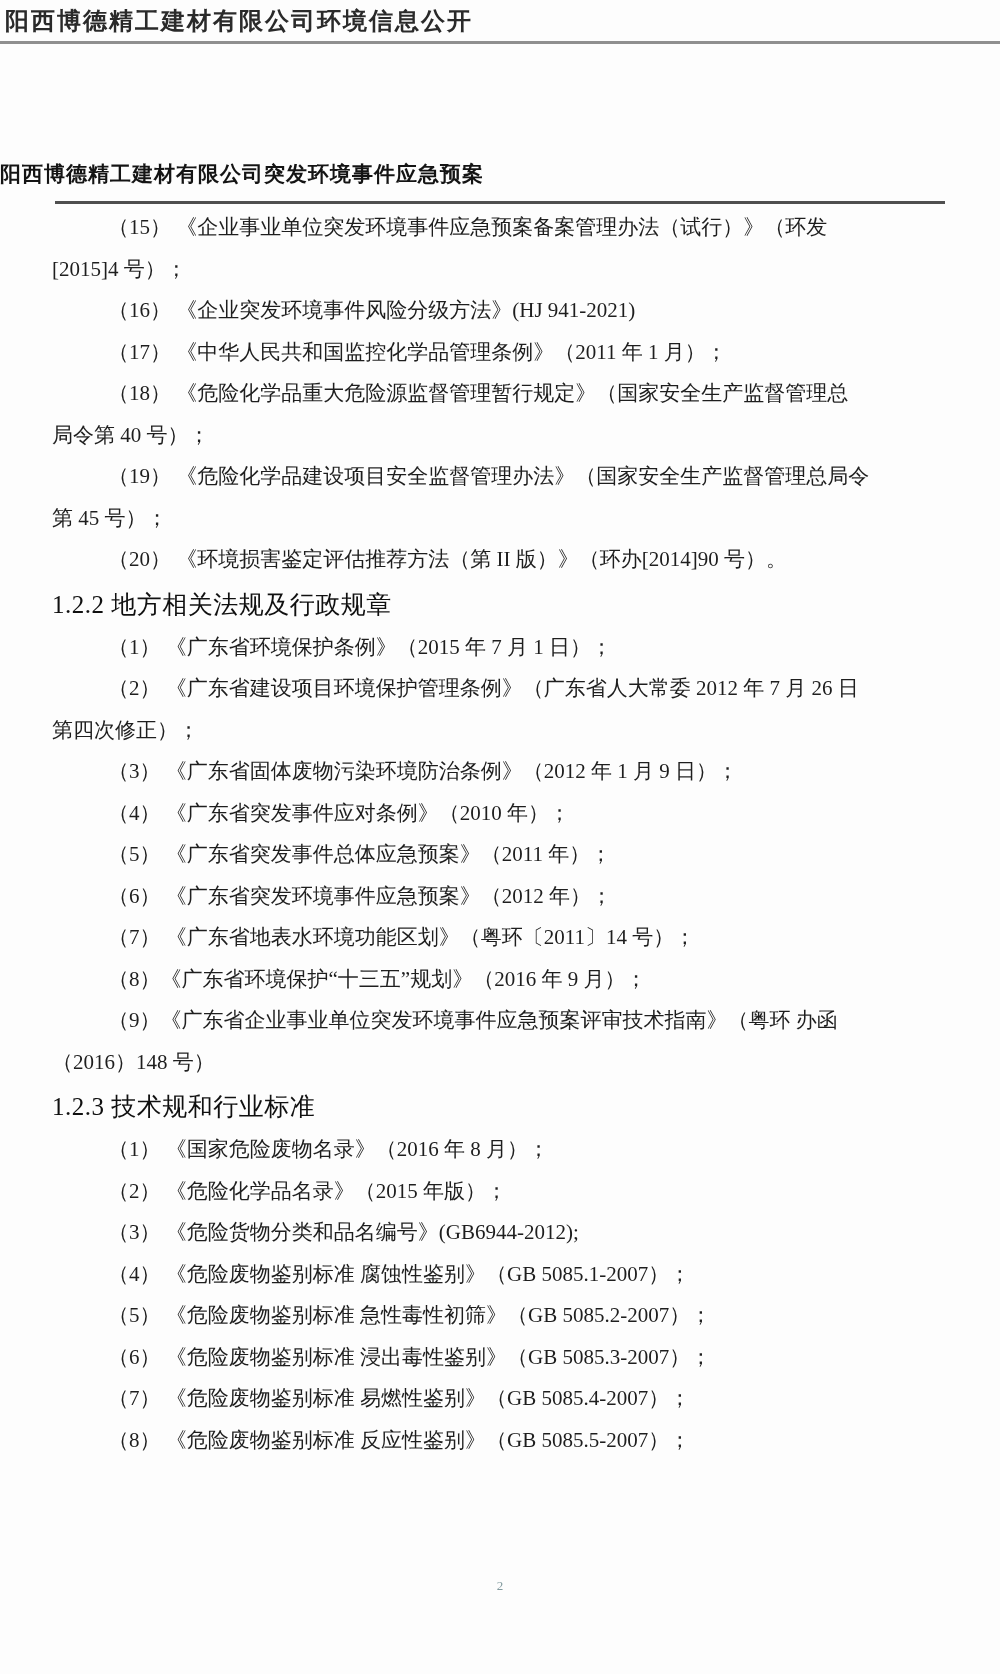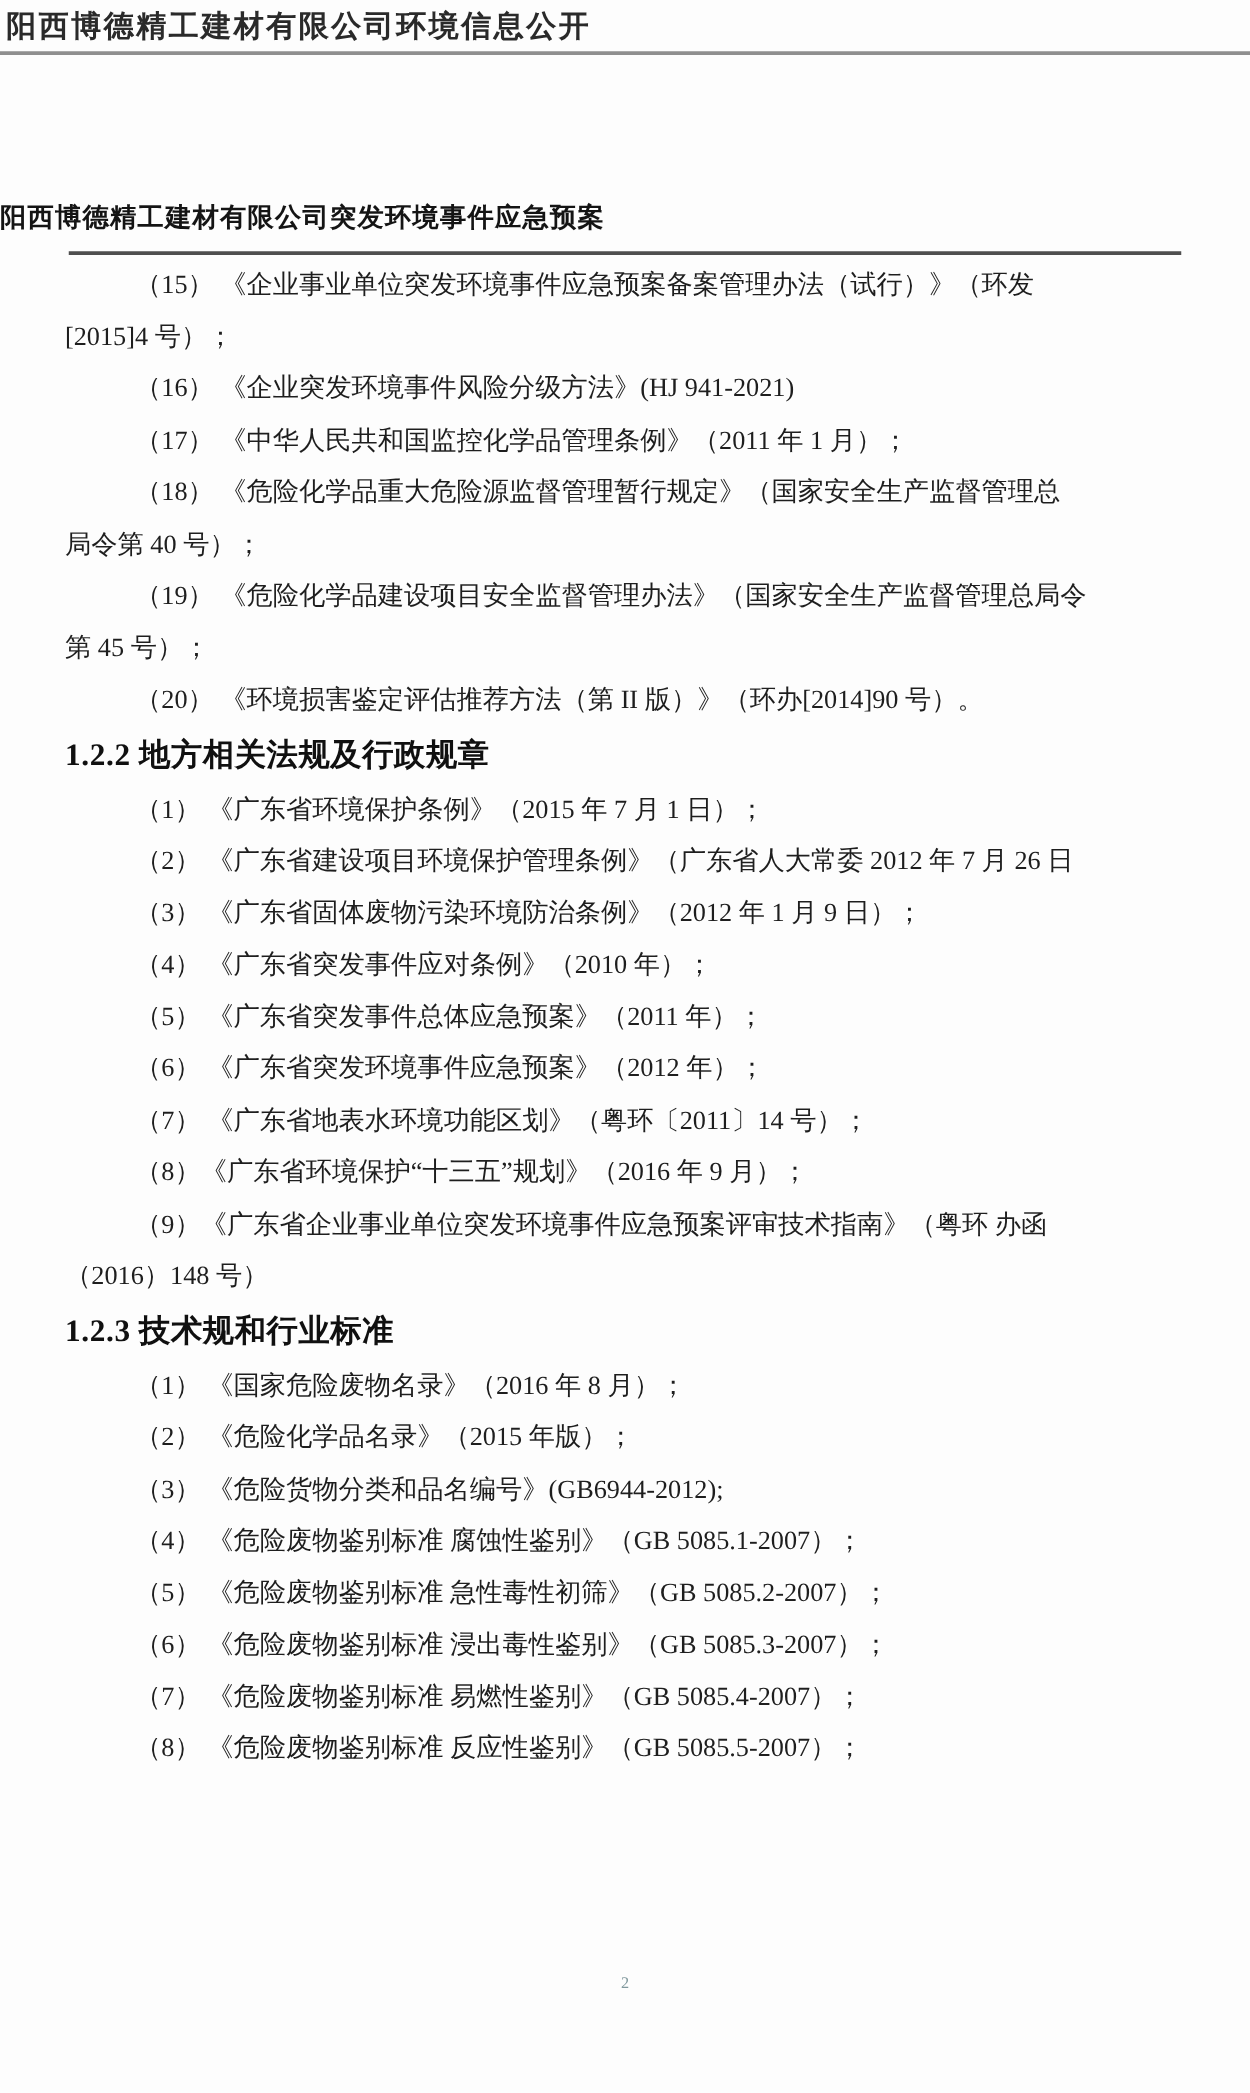--- a/index.html
+++ b/index.html
@@ -39,21 +39,21 @@
     position:absolute;top:207px;left:52px;width:900px;
   }
   .para{margin:0;}
   .para-line{
     font-size:21px;line-height:41.5px;min-height:41.5px;
     white-space:nowrap;
     color:#1e1e1e;
   }
   .para-line.first{padding-left:56px;}
   .sec-heading{
-    font-size:25px;font-weight:bold;line-height:44px;
+    font-size:25px;font-weight:normal;line-height:44px;
     margin:2px 0 0 0;color:#101010;letter-spacing:0.5px;
   }
 
   
   .page-artifact{
     position:absolute;top:1578px;left:0;right:0;
     text-align:center;font-size:13px;color:#57777d;opacity:0.75;
   }
   .footer{
     position:absolute;top:1630px;left:0;right:0;
@@ -97,20 +97,21 @@
       </div>
       <div class="para">
         <div class="para-line first">（20）  《环境损害鉴定评估推荐方法（第 II 版）》（环办[2014]90 号）。</div>
       </div>
       <div class="sec-heading">1.2.2 地方相关法规及行政规章</div>
       <div class="para">
         <div class="para-line first">（1） 《广东省环境保护条例》（2015 年 7 月 1 日）；</div>
       </div>
       <div class="para">
         <div class="para-line first">（2） 《广东省建设项目环境保护管理条例》（广东省人大常委 2012 年 7 月 26 日</div>
+        <div class="para-line">第四次修正）；</div>
       </div>
       <div class="para">
         <div class="para-line first">（3） 《广东省固体废物污染环境防治条例》（2012 年 1 月 9 日）；</div>
       </div>
       <div class="para">
         <div class="para-line first">（4） 《广东省突发事件应对条例》（2010 年）；</div>
       </div>
       <div class="para">
         <div class="para-line first">（5） 《广东省突发事件总体应急预案》（2011 年）；</div>
       </div>

